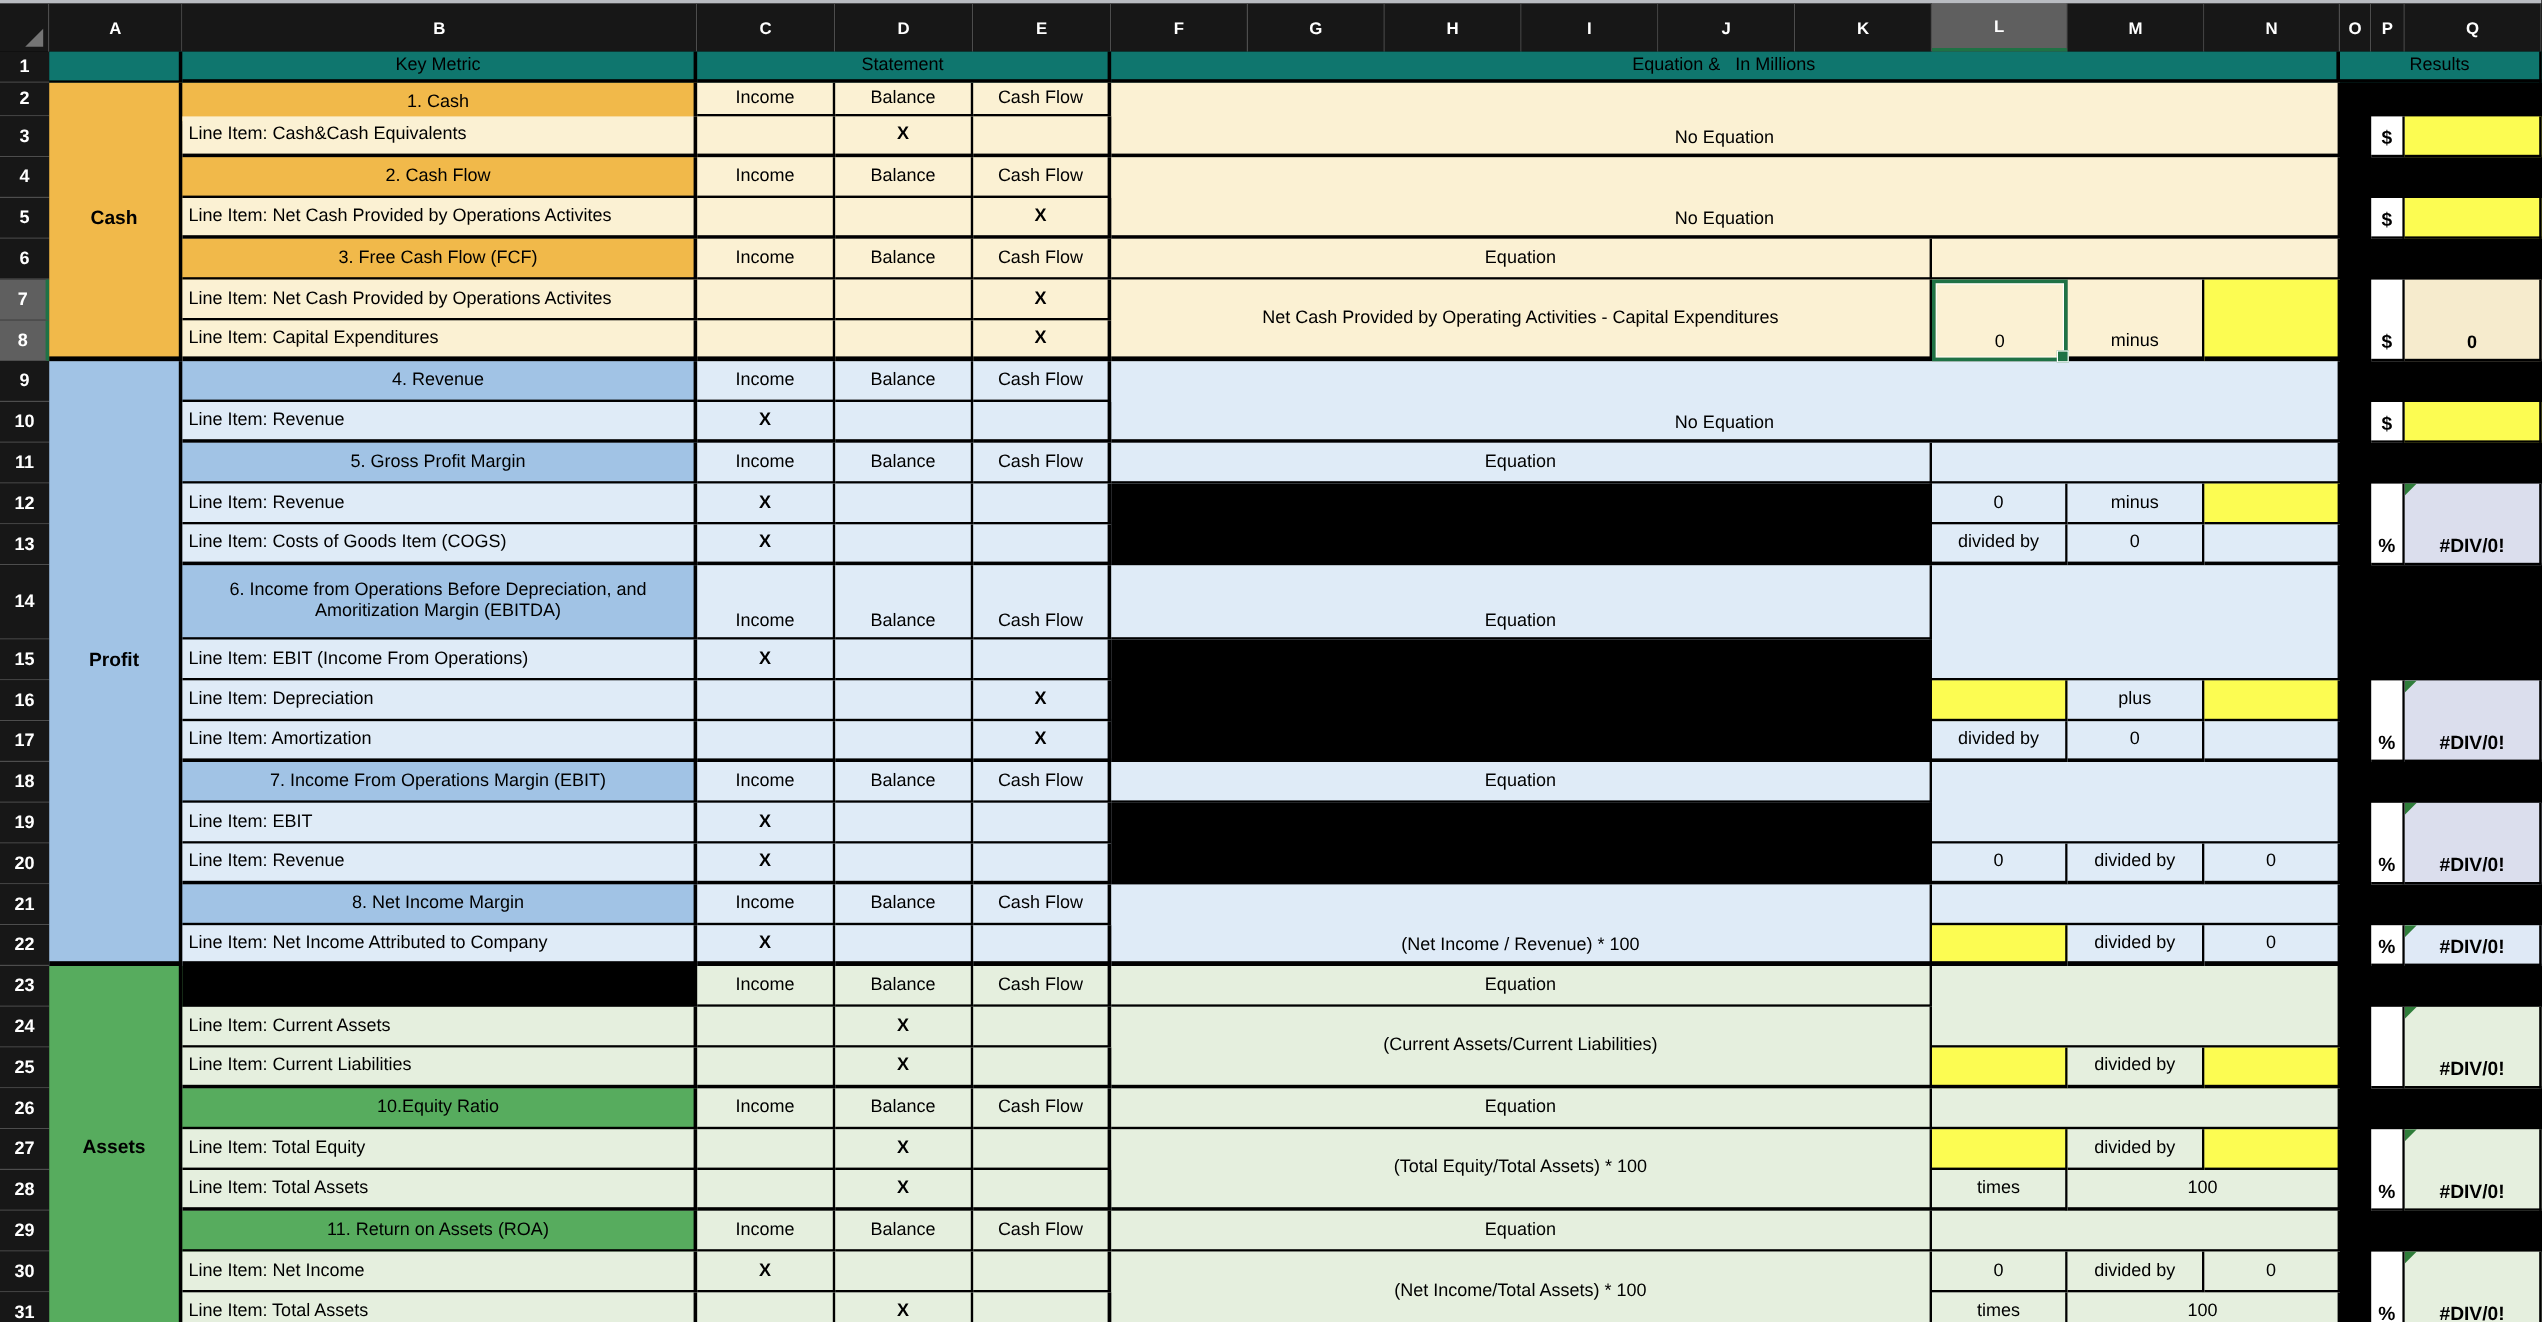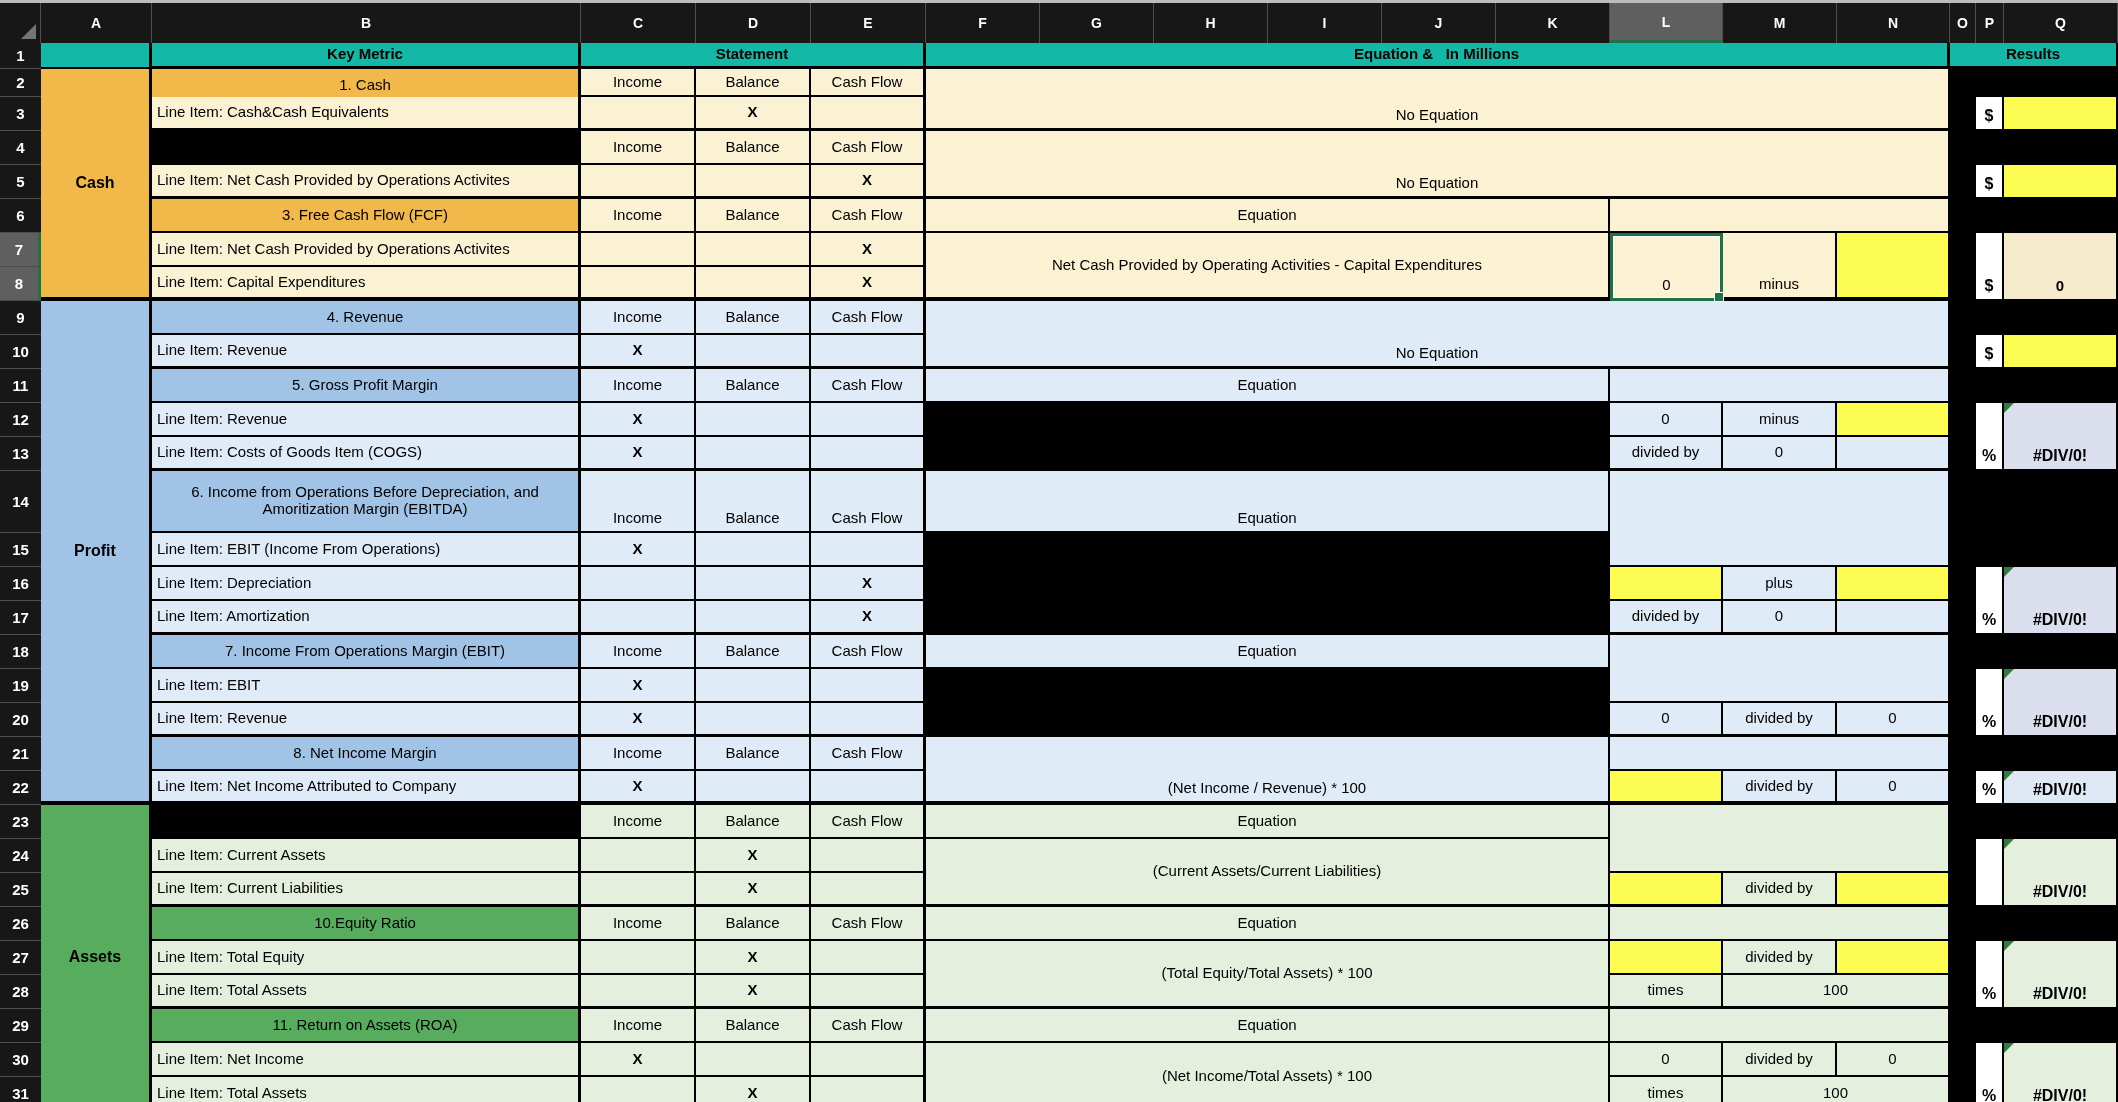--- a/index.html
+++ b/index.html
@@ -19,21 +19,21 @@
   .xb{border-bottom-width:4px;}
   .bold{font-weight:700;}
   .pre{white-space:pre;}
   .rel{position:relative;}
   .goldD{background:#F1B94A;}
   .goldL{background:#FBF1D3;}
   .blueD{background:#A1C3E5;}
   .blueL{background:#DFEBF7;}
   .greenD{background:#57AC5E;}
   .greenL{background:#E5EFDE;}
-  .band{background:#14b8a6;font-weight:700;}
+  .band{background:#0f766e;font-weight:400;}
   .yellow{background:#FCFC52;}
   .white{background:#FFFFFF;}
   .cream2{background:#F6EBCD;}
   .lav{background:#DBDEED;}
   .errB{background:#DFE9F6;}
   .secname{font-weight:700;font-size:16px;}
   .sym{font-weight:700;font-size:16px;}
   .err{font-weight:700;font-size:16px;}
   .ch,.rh{background:#171717;color:#fff;font-weight:700;font-size:14px;box-sizing:border-box;
     display:flex;align-items:center;justify-content:center;}
@@ -123,20 +123,21 @@
   <div class="c goldL" style="grid-area:3/5">Balance</div>
   <div class="c goldL hr" style="grid-area:3/6">Cash Flow</div>
   <div class="c goldL vb hb" style="grid-area:3/7/5/16">No Equation</div>
   <div class="c goldL li hr hb" style="grid-area:4/3">Line Item: Cash&amp;Cash Equivalents</div>
   <div class="c goldL hb" style="grid-area:4/4"></div>
   <div class="c goldL hb x" style="grid-area:4/5">X</div>
   <div class="c goldL hr hb" style="grid-area:4/6"></div>
   <div class="c white sym vb" style="grid-area:4/17">$</div>
   <div class="c yellow" style="grid-area:4/18"></div>
 
+  <div class="c goldD t hr" style="grid-area:5/3">2. Cash Flow</div>
   <div class="c goldL" style="grid-area:5/4">Income</div>
   <div class="c goldL" style="grid-area:5/5">Balance</div>
   <div class="c goldL hr" style="grid-area:5/6">Cash Flow</div>
   <div class="c goldL vb hb" style="grid-area:5/7/7/16">No Equation</div>
   <div class="c goldL li hr hb" style="grid-area:6/3">Line Item: Net Cash Provided by Operations Activites</div>
   <div class="c goldL hb" style="grid-area:6/4"></div>
   <div class="c goldL hb" style="grid-area:6/5"></div>
   <div class="c goldL hr hb x" style="grid-area:6/6">X</div>
   <div class="c white sym vb" style="grid-area:6/17">$</div>
   <div class="c yellow" style="grid-area:6/18"></div>

